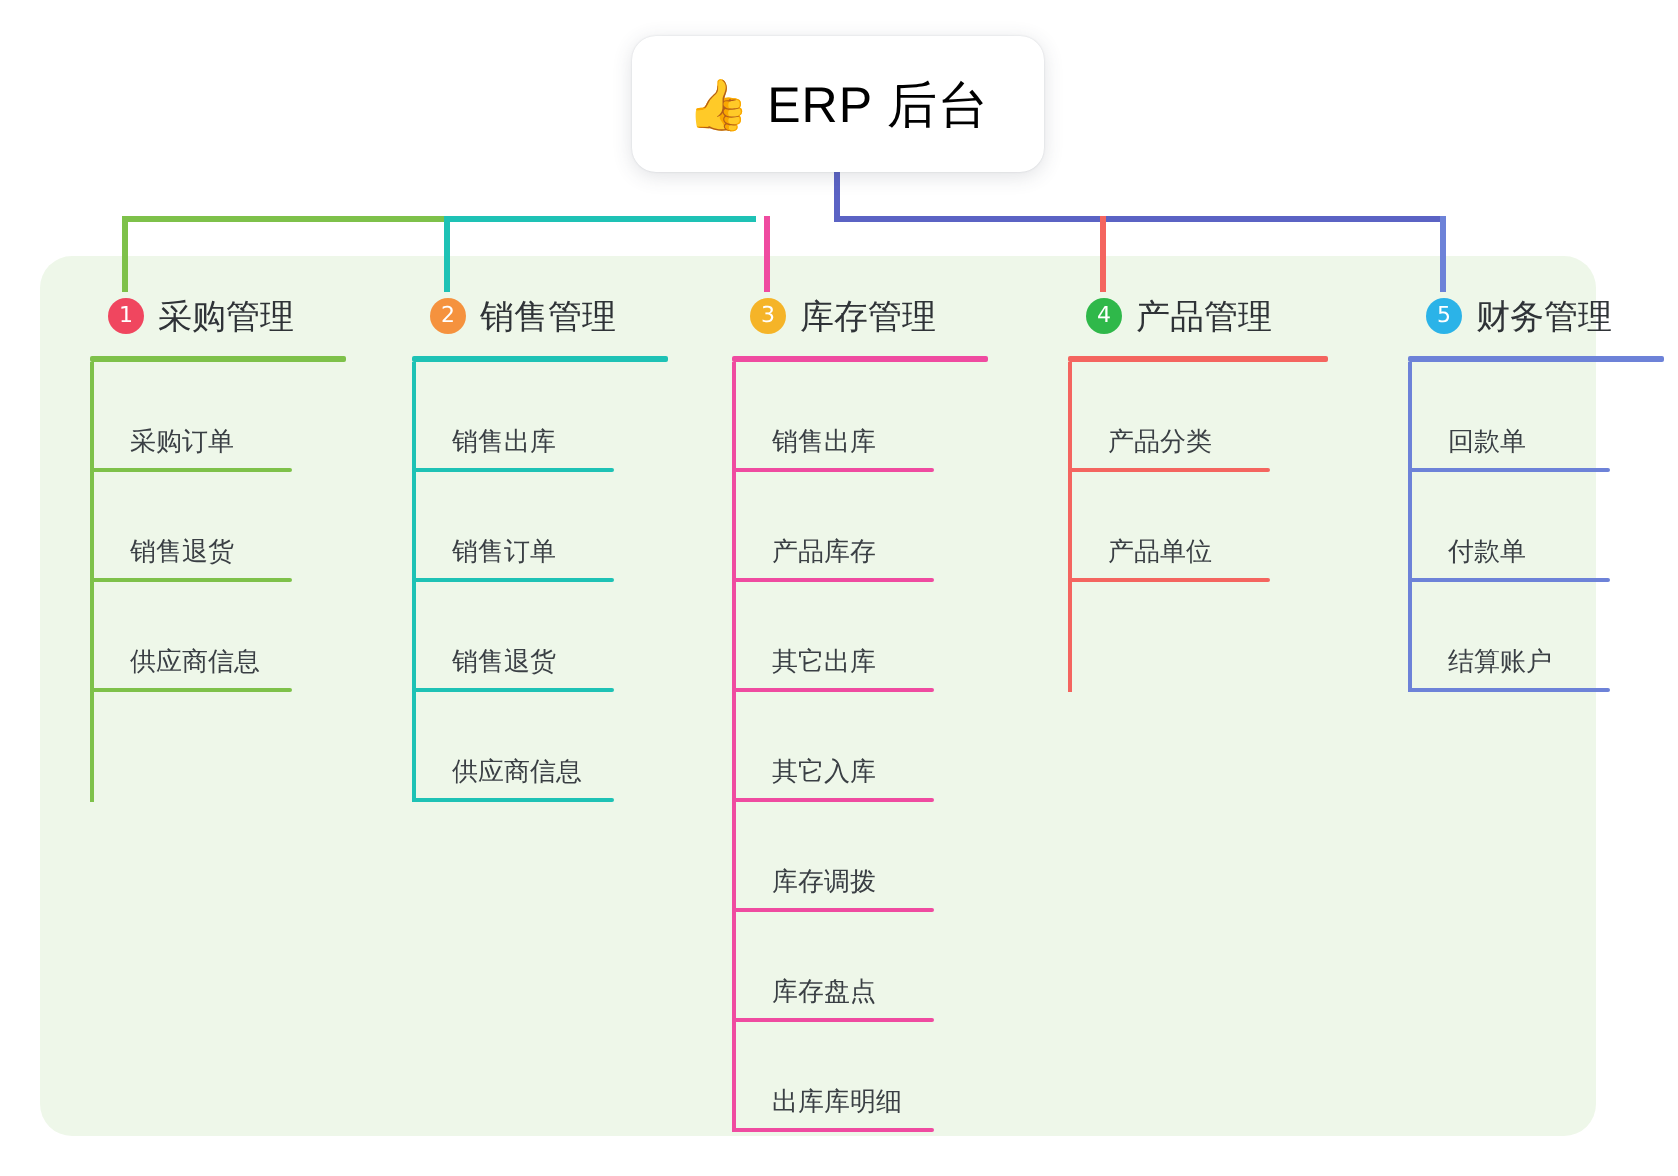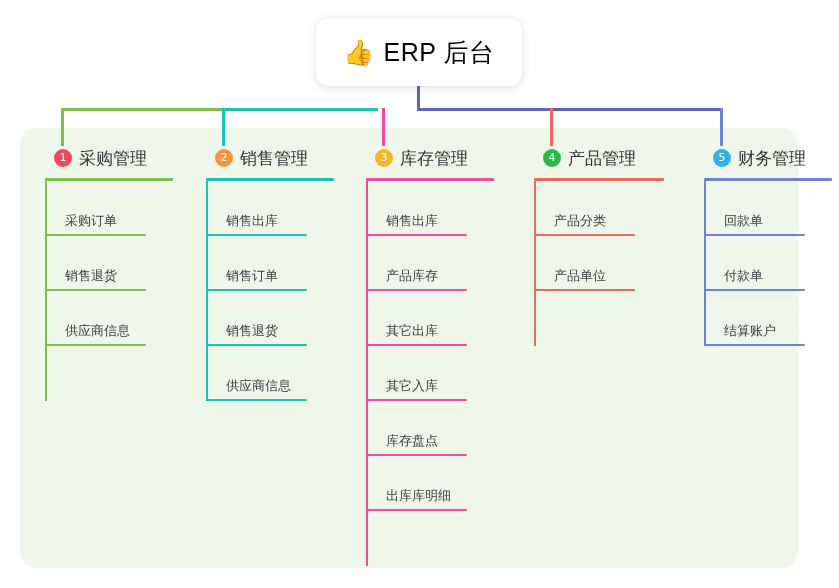--- a/index.html
+++ b/index.html
@@ -231,20 +231,24 @@
           </div>
           <div class="item">
             <div class="item-label">其它出库</div>
             <div class="item-rule" style="background: rgb(239, 75, 160);"></div>
           </div>
           <div class="item">
             <div class="item-label">其它入库</div>
             <div class="item-rule" style="background: rgb(239, 75, 160);"></div>
           </div>
           <div class="item">
+            <div class="item-label">库存调拨</div>
+            <div class="item-rule" style="background: rgb(239, 75, 160);"></div>
+          </div>
+          <div class="item">
             <div class="item-label">库存盘点</div>
             <div class="item-rule" style="background: rgb(239, 75, 160);"></div>
           </div>
           <div class="item">
             <div class="item-label">出库库明细</div>
             <div class="item-rule" style="background: rgb(239, 75, 160);"></div>
           </div>
         </div>
       </div>
       <div class="column" style="left: 505px;">

